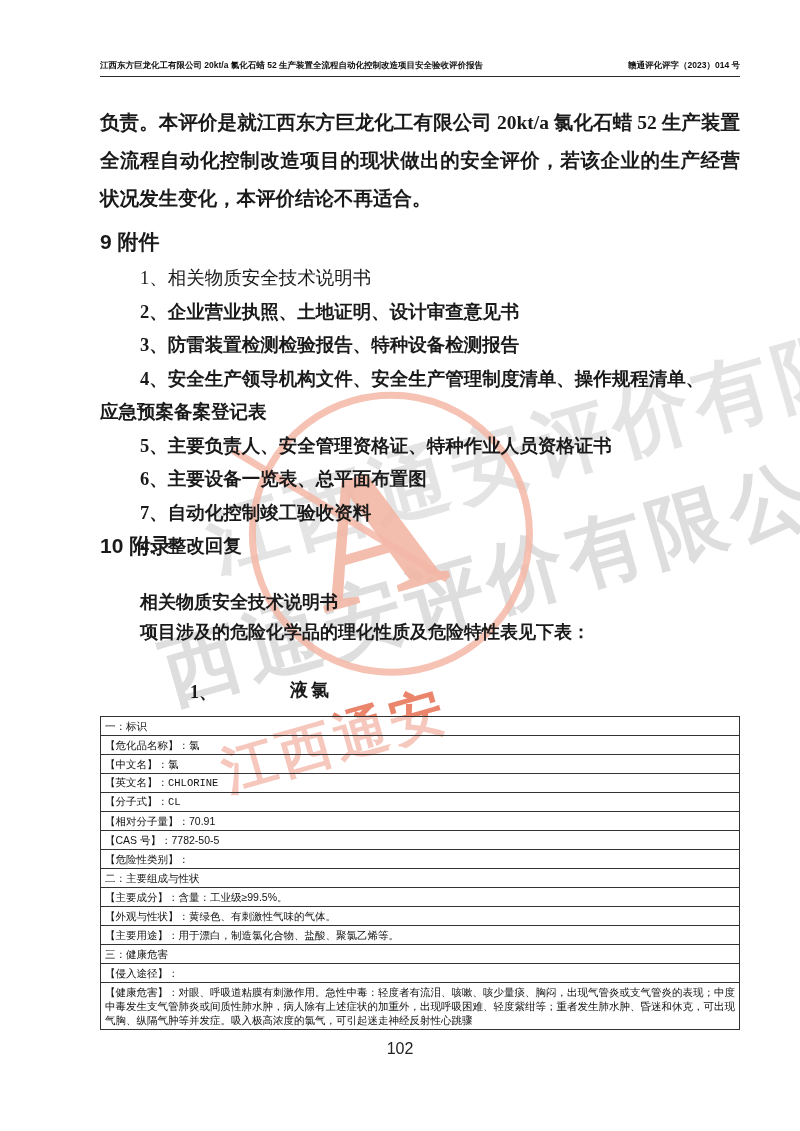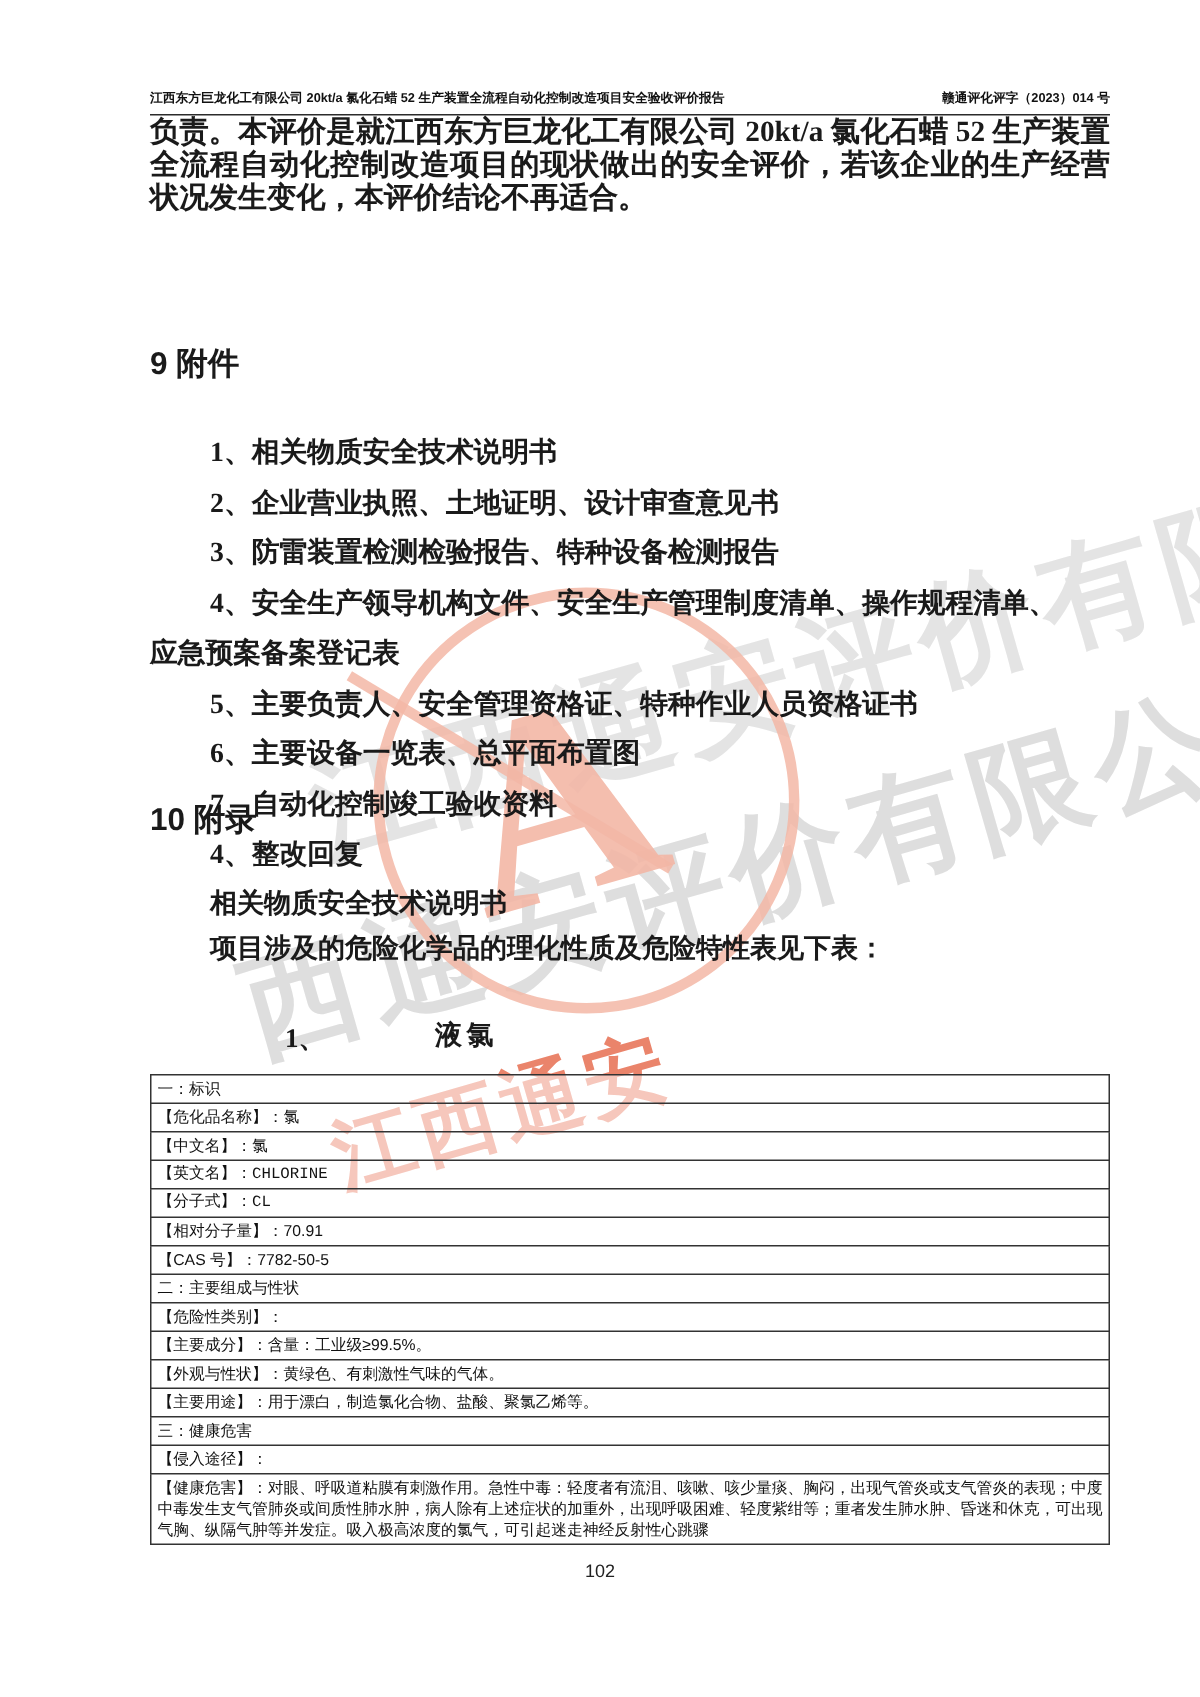--- a/index.html
+++ b/index.html
@@ -127,24 +127,24 @@
     left: 100px;
     top: 76px;
     width: 640px;
     height: 1px;
     background: #2b2b2b;
   }
 
   .body-para {
     position: absolute;
     left: 100px;
-    top: 78px;
+    top: 104px;
     width: 640px;
     font-size: 19.5px;
-    line-height: 22px;
+    line-height: 38px;
     text-align: justify;
     text-indent: 0;
     font-family: "Liberation Serif", serif;
     font-weight: 600;
   }
 
   h2.sec {
     position: absolute;
     left: 100px;
     margin: 0;
@@ -159,21 +159,21 @@
     position: absolute;
     left: 100px;
     width: 640px;
     top: 262px;
     font-size: 18.5px;
     line-height: 33.5px;
     font-family: "Liberation Serif", serif;
     font-weight: 600;
   }
   .list-item { text-indent: 40px; }
-  .list-item.first { font-weight: bold; margin-top: 24px; }
+  .list-item.first { font-weight: normal; }
   .list-item.cont { text-indent: 0; }
 
   .appendix-lines {
     position: absolute;
     left: 100px;
     top: 587px;
     width: 640px;
     font-size: 18px;
     line-height: 30px;
     font-family: "Liberation Serif", serif;
@@ -220,21 +220,21 @@
   td.secrow { font-weight: normal; }
   .mono { font-family: "Liberation Mono", monospace; }
   .hazard-cell { line-height: 14.5px; }
 
   .page-number {
     position: absolute;
     left: 0;
     top: 1040px;
     width: 800px;
     text-align: center;
-    font-size: 12px;
+    font-size: 16px;
     font-family: "Liberation Sans", sans-serif;
     color: #222;
   }
 </style>
 </head>
 <body>
 
 <div class="page">
 
   <div class="watermark">
@@ -299,24 +299,24 @@
         <tr>
             <td class="mono">【分子式】：CL</td>
           </tr>
         <tr>
             <td>【相对分子量】：70.91</td>
           </tr>
         <tr>
             <td>【CAS 号】：7782-50-5</td>
           </tr>
         <tr>
+            <td>【危险性类别】：</td>
+          </tr>
+        <tr>
             <td class="secrow">二：主要组成与性状</td>
-          </tr>
-        <tr>
-            <td>【危险性类别】：</td>
           </tr>
         <tr>
             <td>【主要成分】：含量：工业级≥99.5%。</td>
           </tr>
         <tr>
             <td>【外观与性状】：黄绿色、有刺激性气味的气体。</td>
           </tr>
         <tr>
             <td>【主要用途】：用于漂白，制造氯化合物、盐酸、聚氯乙烯等。</td>
           </tr>

